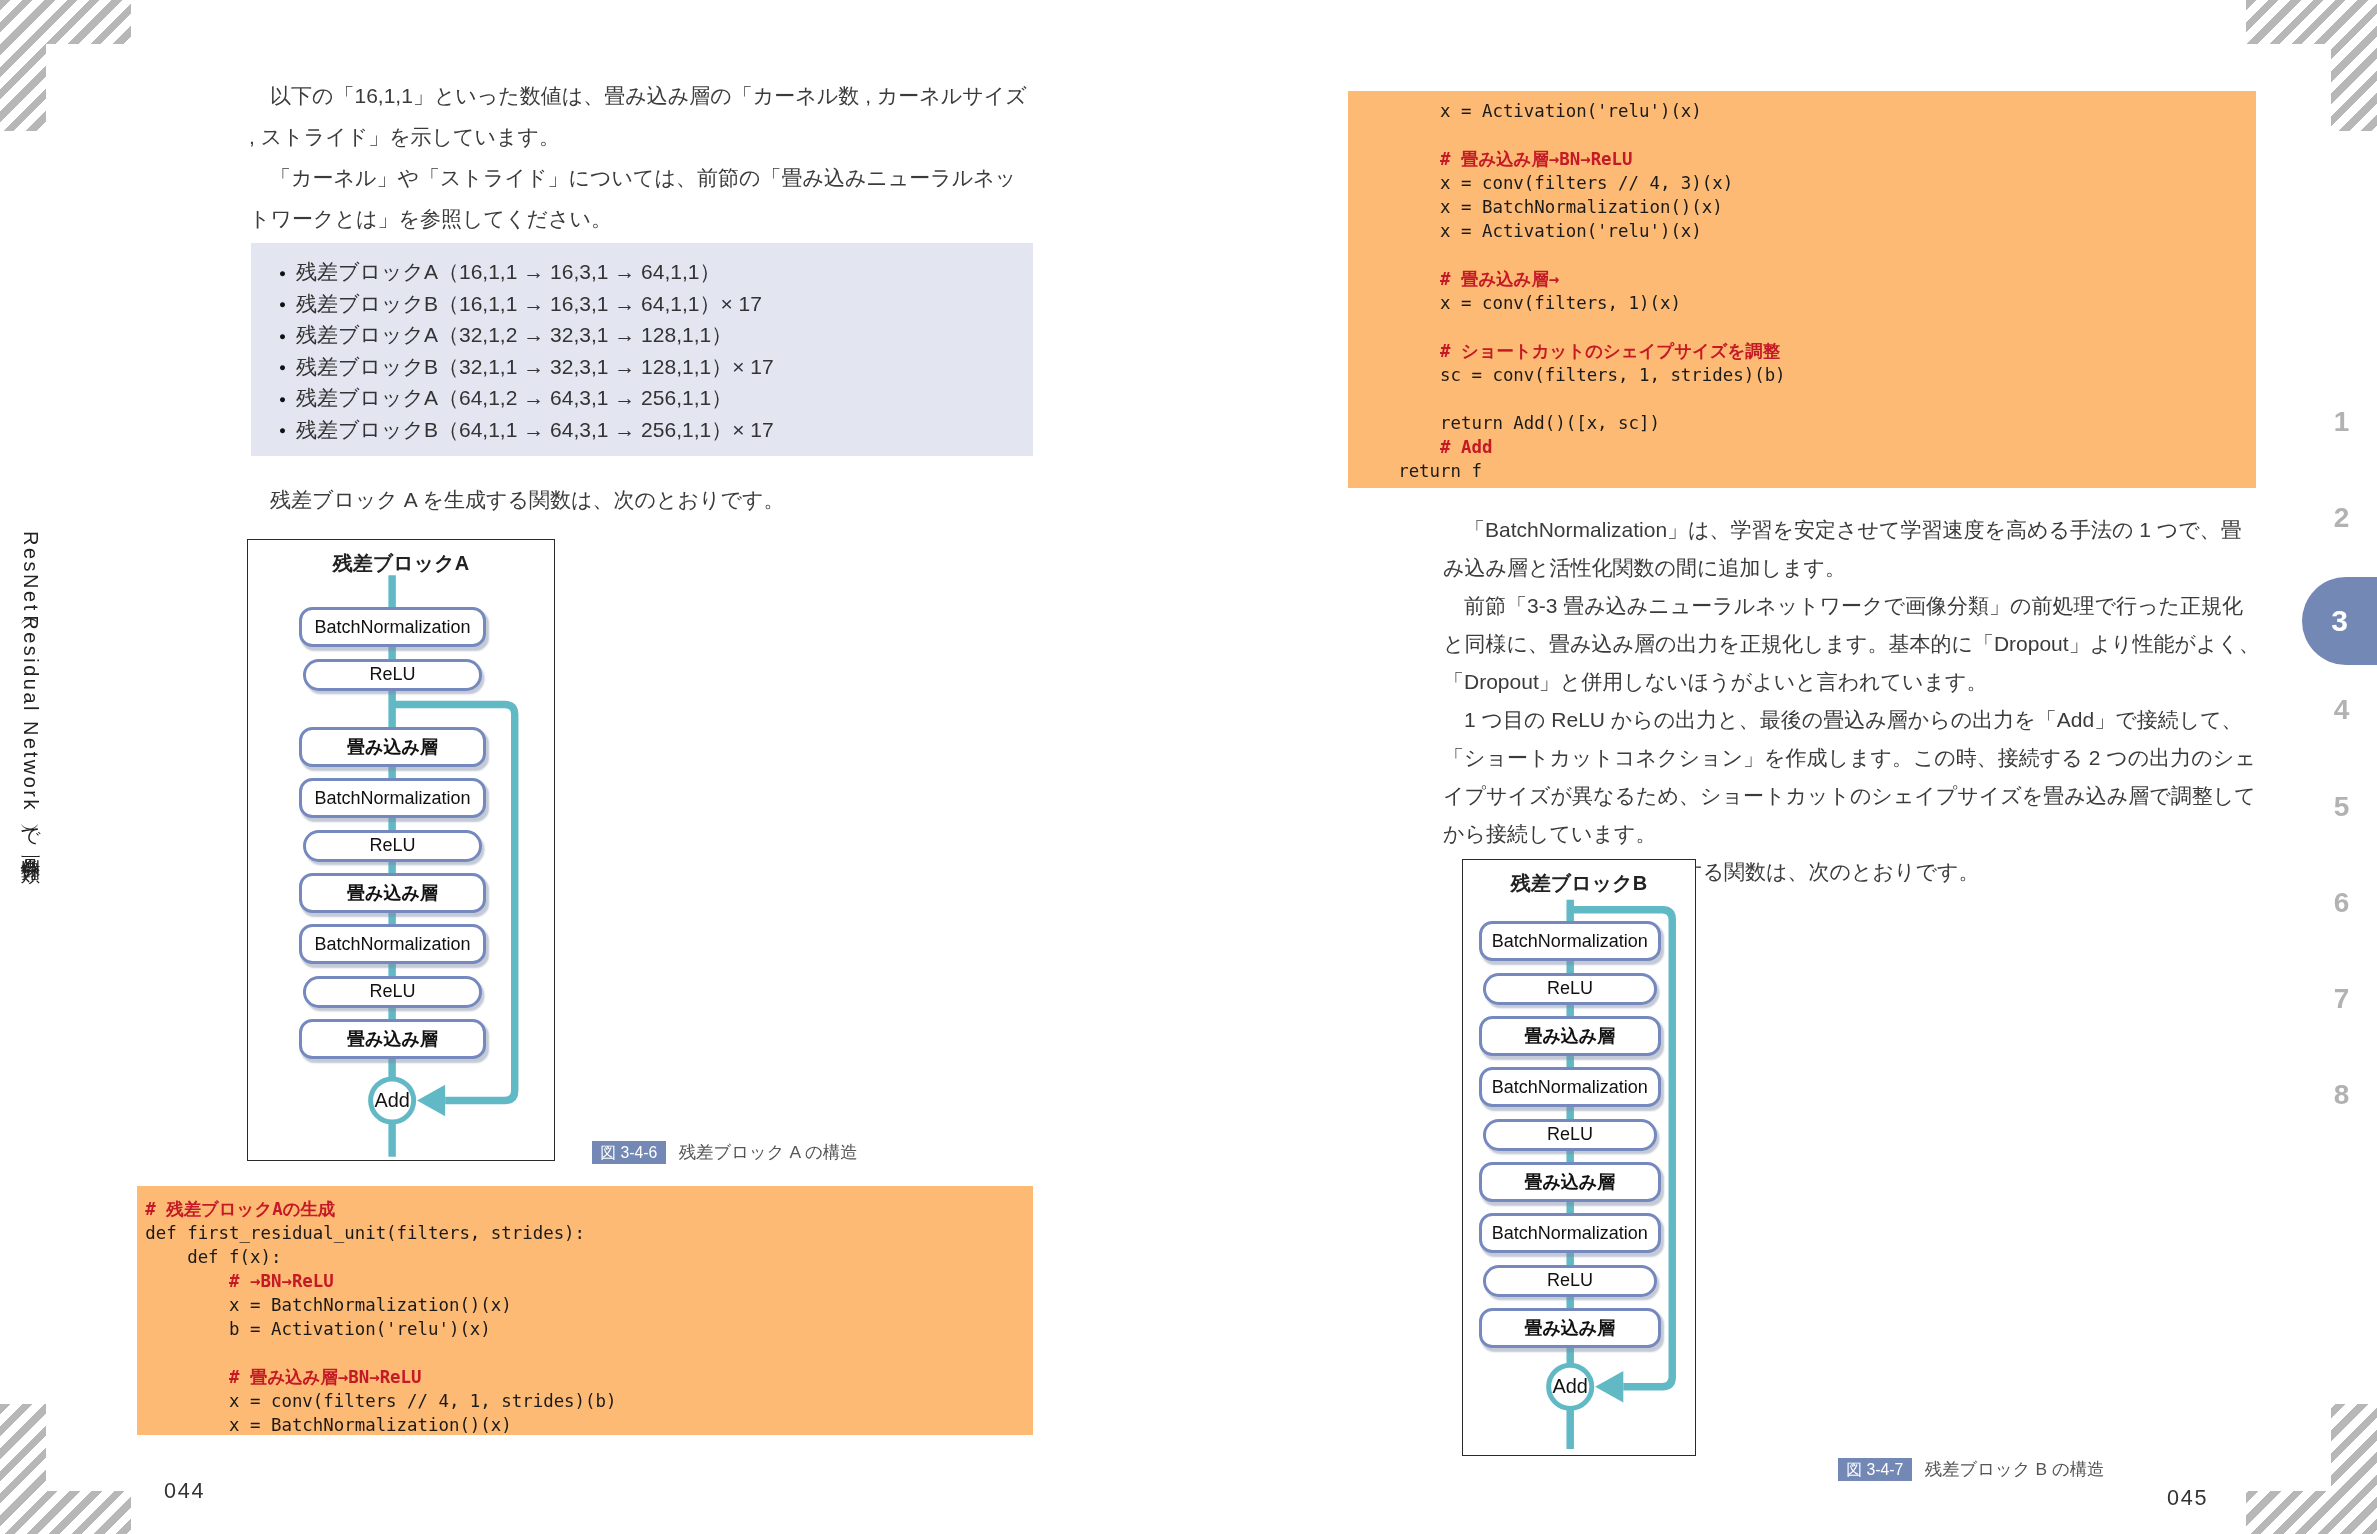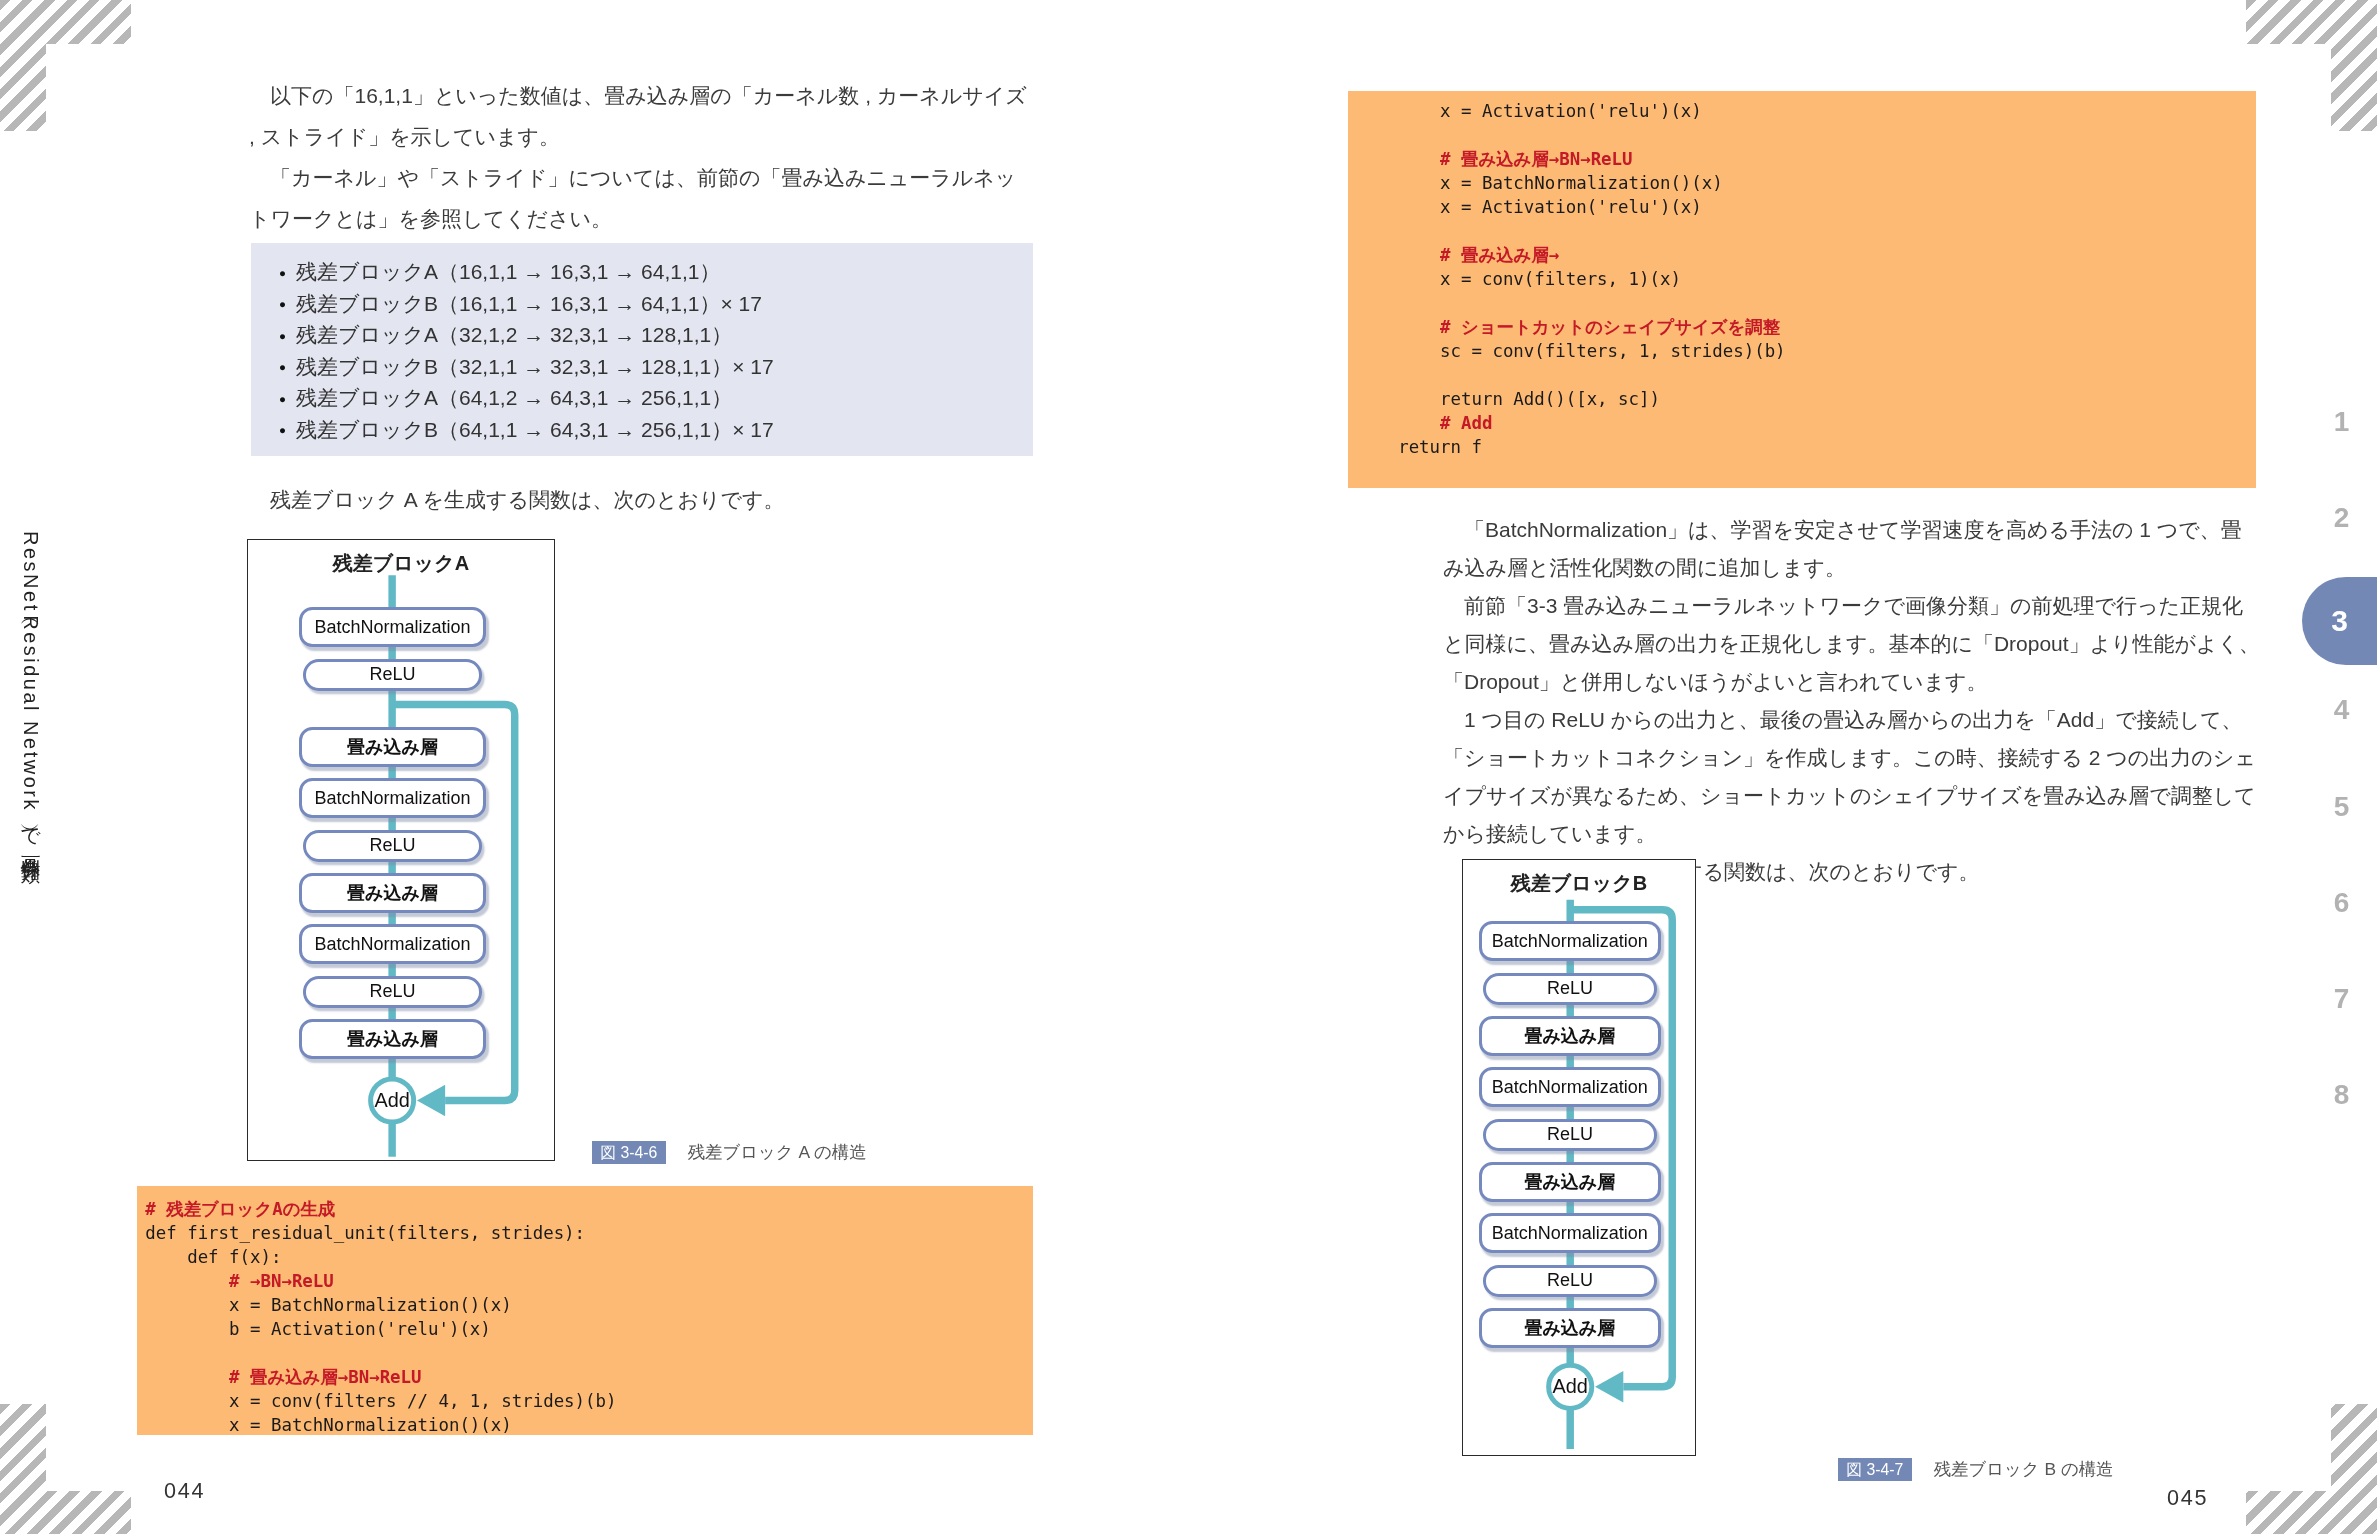--- a/index.html
+++ b/index.html
@@ -58,21 +58,21 @@
   .teal-line{stroke:#62b9c6;stroke-width:9;fill:none;}
   .teal-fill{fill:#62b9c6;}
   .add-circle{fill:#ffffff;stroke:#62b9c6;stroke-width:6;}
   .add-text{font-size:24px;fill:#111;text-anchor:middle;font-family:"Liberation Sans",sans-serif;}
   
   .caption{position:absolute;height:23px;display:flex;align-items:flex-end;padding-left:22px;}
   .cap-tag{
     background:#7388b5;color:#fff;font-size:15.8px;line-height:23px;
     padding:0 8.3px;height:23px;white-space:pre;
   }
-  .cap-text{font-size:17.4px;color:#555;margin-left:22px;white-space:pre;}
+  .cap-text{font-size:17.4px;color:#555;margin-left:13px;white-space:pre;}
   
   .codeblock{
     position:absolute;background:#fdba74;box-sizing:border-box;
     font-family:"DejaVu Sans Mono", monospace;font-size:17.4px;
   }
   .cl{white-space:pre;line-height:24px;height:24px;color:#1a1a1a;}
   .cl.comment{color:#c41926;font-weight:bold;}
   .page-num{position:absolute;font-size:21.6px;color:#333;letter-spacing:1.7px;}
 </style>
 </head>
@@ -151,20 +151,21 @@
   <div class="cl">        x = conv(filters // 4, 1, strides)(b)</div>
   <div class="cl">        x = BatchNormalization()(x)</div>
 </div>
 
 <div class="page-num" style="left:164px;top:1478px">044</div>
 
 <div class="codeblock" style="left:1348px;top:91px;width:908px;height:397px;padding:8.3px 0 0 8.3px">
   <div class="cl">        x = Activation('relu')(x)</div>
   <div class="cl"></div>
   <div class="cl comment">        # 畳み込み層→BN→ReLU</div>
+  <div class="cl">        x = conv(filters // 4, 3)(x)</div>
   <div class="cl">        x = BatchNormalization()(x)</div>
   <div class="cl">        x = Activation('relu')(x)</div>
   <div class="cl"></div>
   <div class="cl comment">        # 畳み込み層→</div>
   <div class="cl">        x = conv(filters, 1)(x)</div>
   <div class="cl"></div>
   <div class="cl comment">        # ショートカットのシェイプサイズを調整</div>
   <div class="cl">        sc = conv(filters, 1, strides)(b)</div>
   <div class="cl"></div>
   <div class="cl">        return Add()([x, sc])</div>

